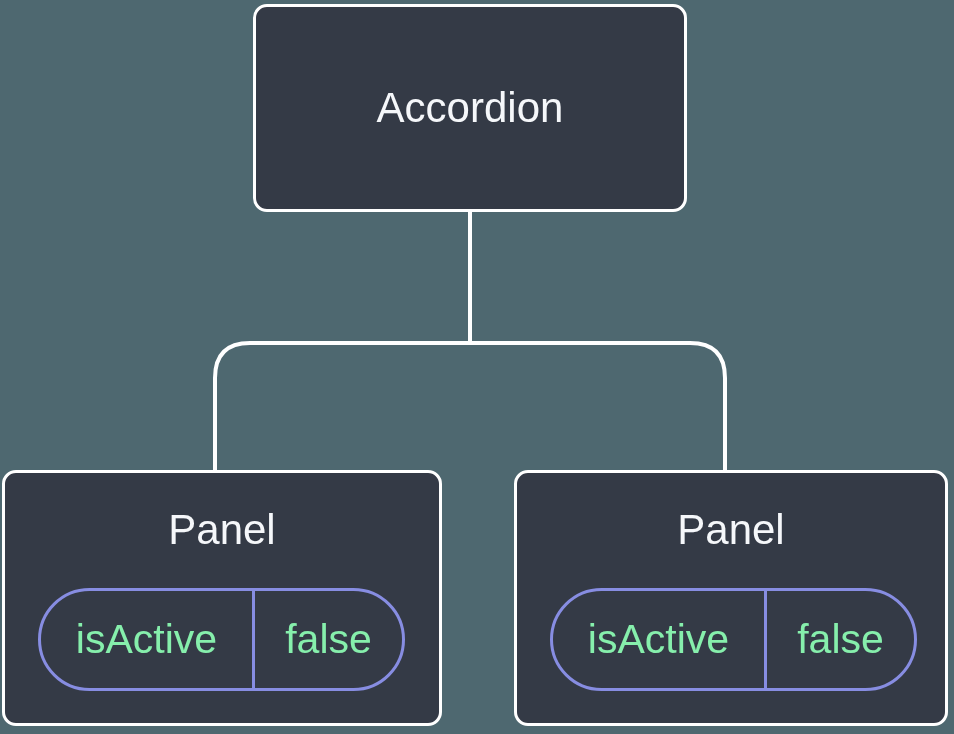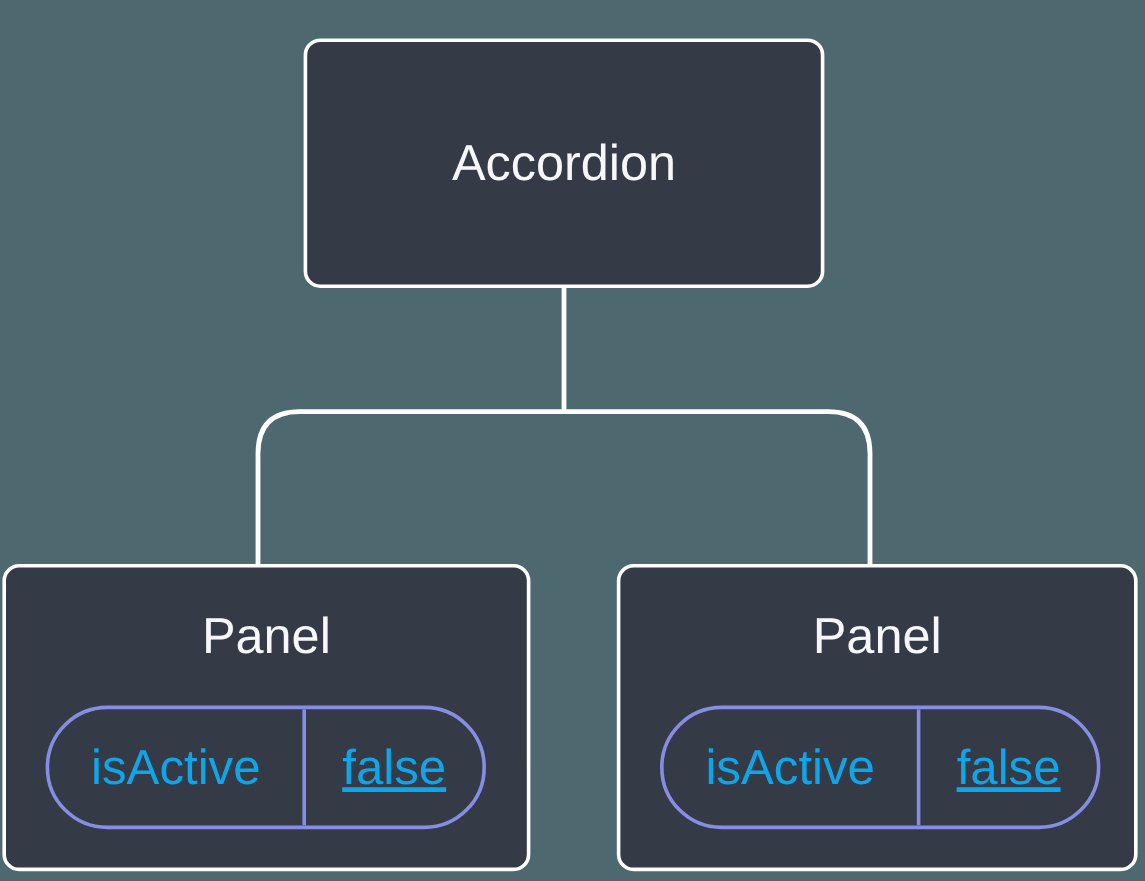--- a/index.html
+++ b/index.html
@@ -31,21 +31,20 @@
     border-radius: 14px;
   }
   .node-root {
     left: 253px;
     top: 4px;
     width: 434px;
     height: 208px;
     display: flex;
     align-items: center;
     justify-content: center;
-    margin-top: 28px;
   }
   .node-title {
     color: #f5f7fa;
     font-size: 42px;
     font-weight: 500;
     line-height: 1.2;
     letter-spacing: 0px;
   }
   .node-panel {
     top: 470px;
@@ -71,33 +70,32 @@
     border: 3px solid #878de2;
     border-radius: 52px;
     display: flex;
     align-items: stretch;
     overflow: hidden;
   }
   .pill-cell {
     display: flex;
     align-items: center;
     justify-content: center;
-    color: #0ea5e9;
+    color: #86efac;
     font-size: 41px;
     font-weight: 400;
     line-height: 1;
   }
   .pill-cell-name {
     width: 211px;
     flex: 0 0 211px;
   }
   .pill-cell-value {
     flex: 1 1 auto;
     border-left: 3px solid #878de2;
-    text-decoration: underline;
   }
 </style>
 </head>
 <body>
 
 <div class="stage">
 
   <svg class="connector-svg" viewBox="0 0 954 734" fill="none" xmlns="http://www.w3.org/2000/svg">
     <path d="M470 210 L470 343" stroke-width="4" fill="none" stroke="#ffffff"></path>
     <path d="M215 470 L215 378 Q215 343 250 343 L690 343 Q725 343 725 378 L725 470" stroke-width="4" fill="none" stroke="#ffffff"></path>

